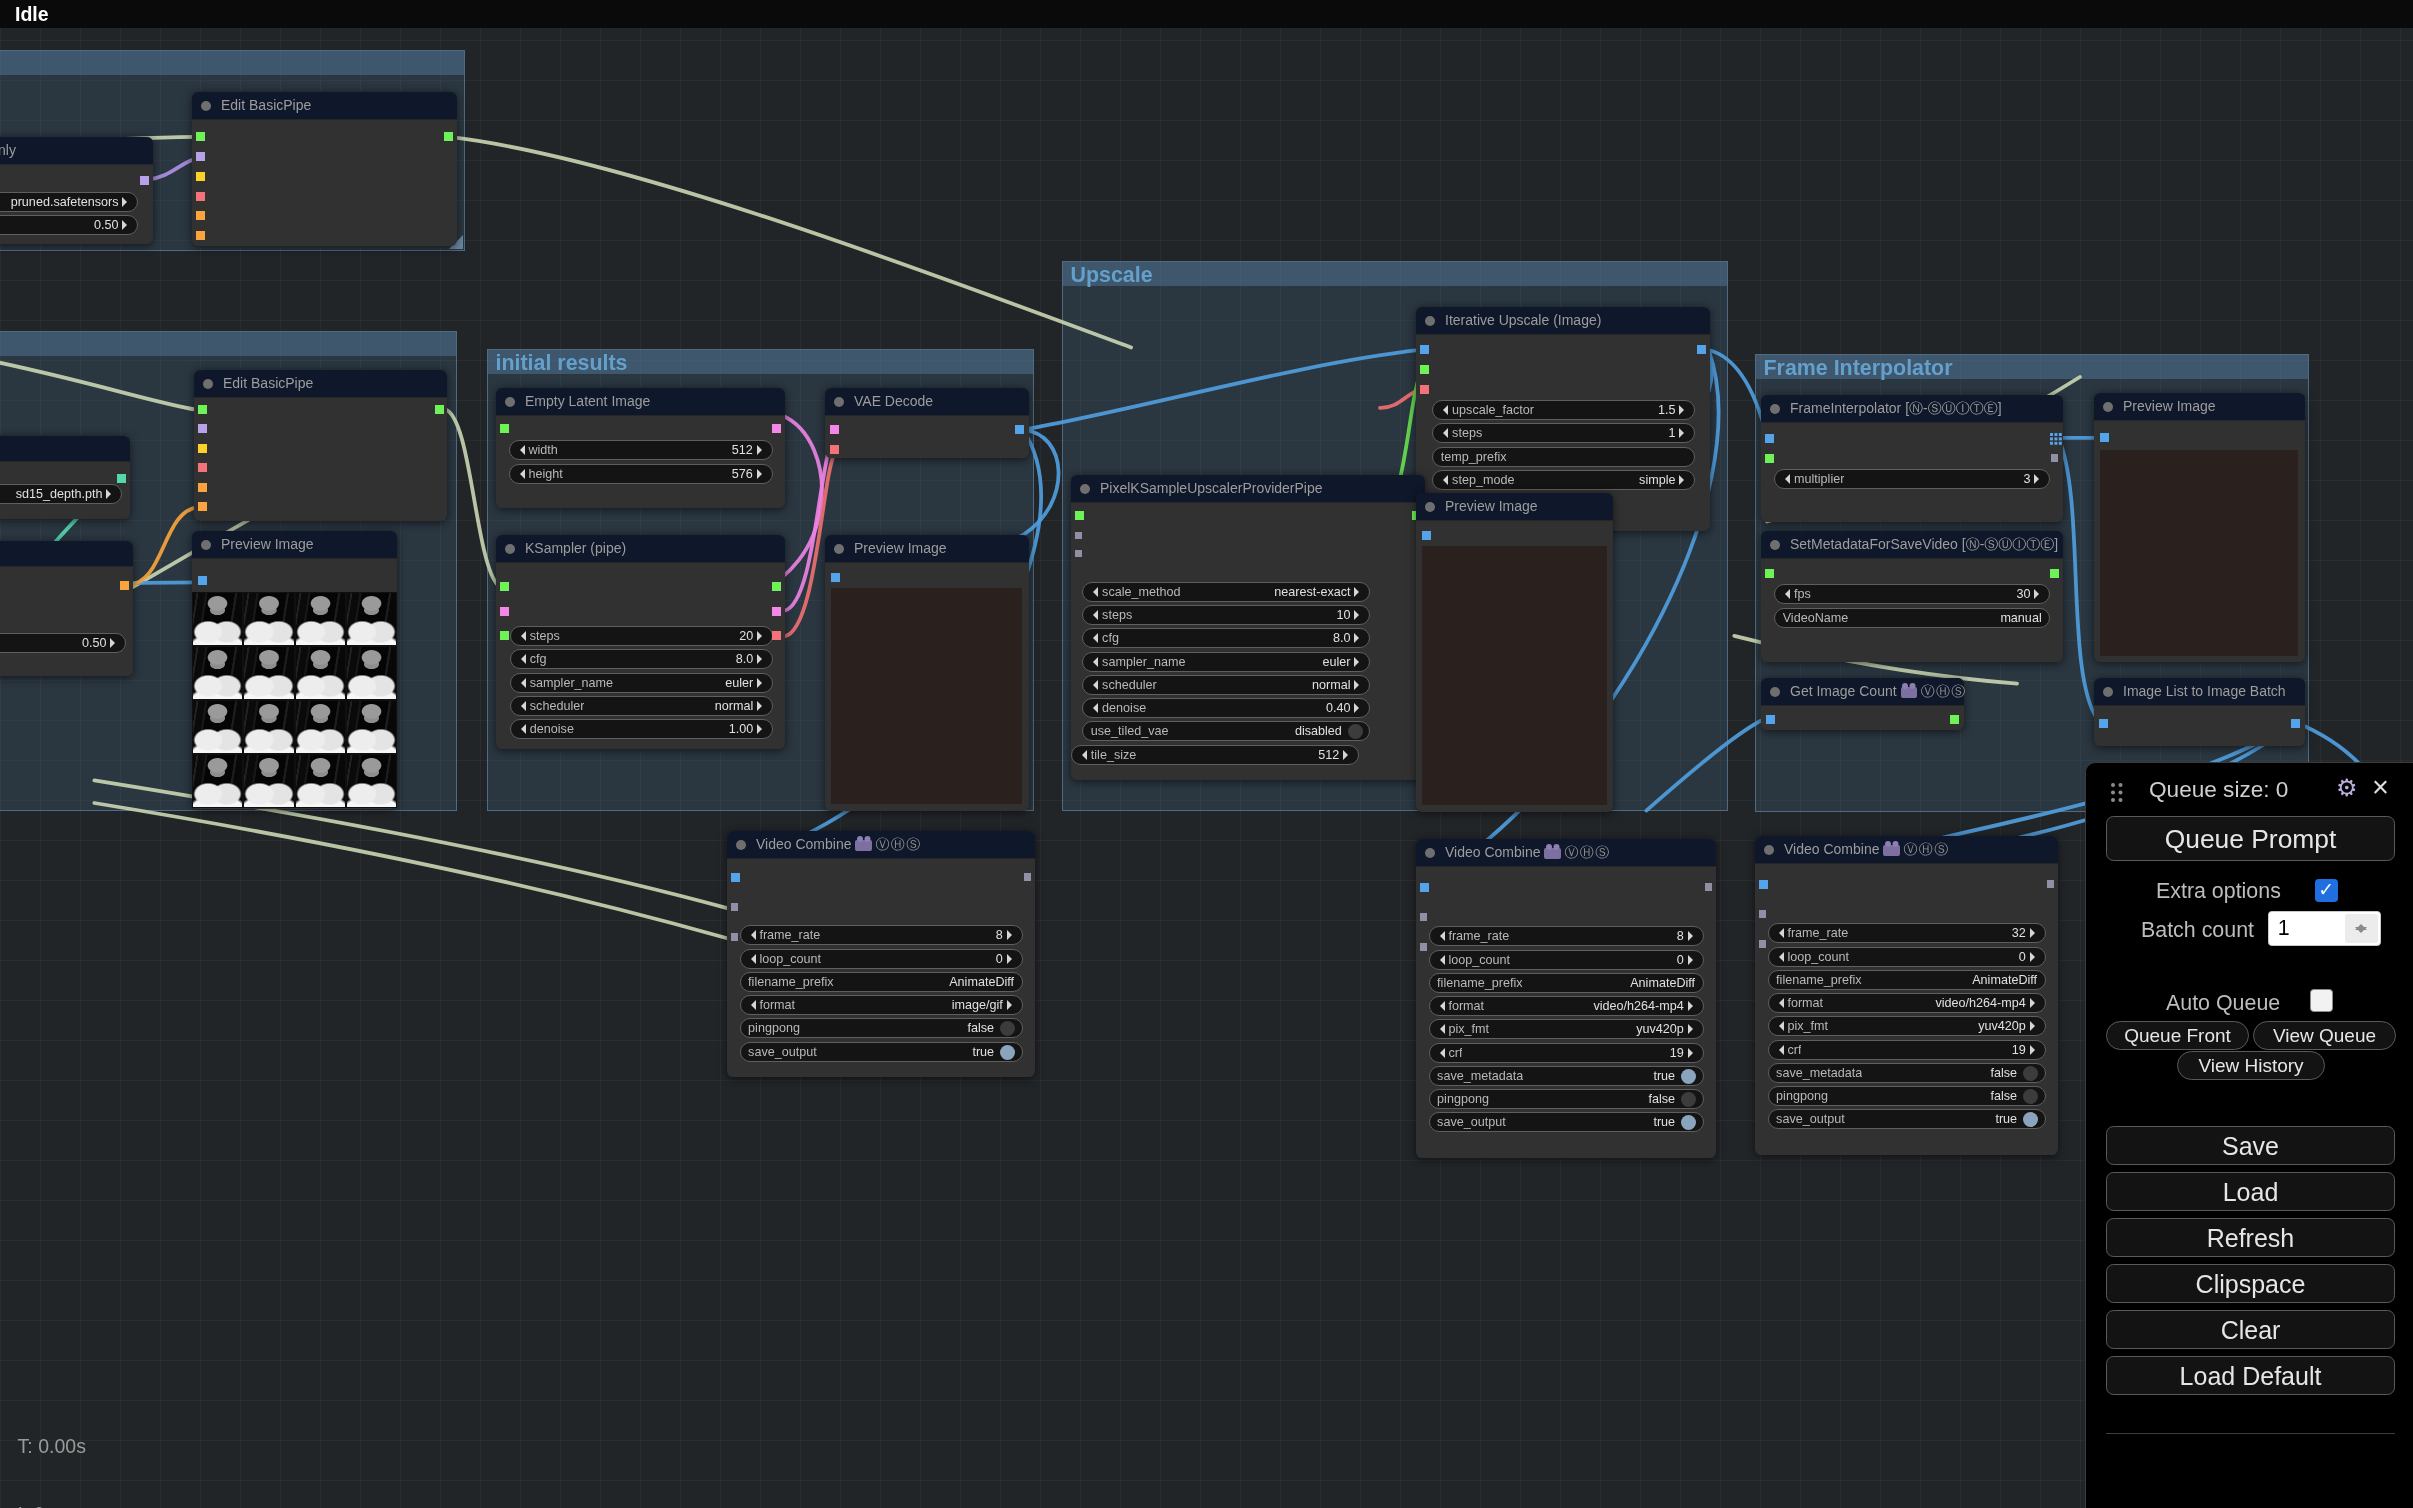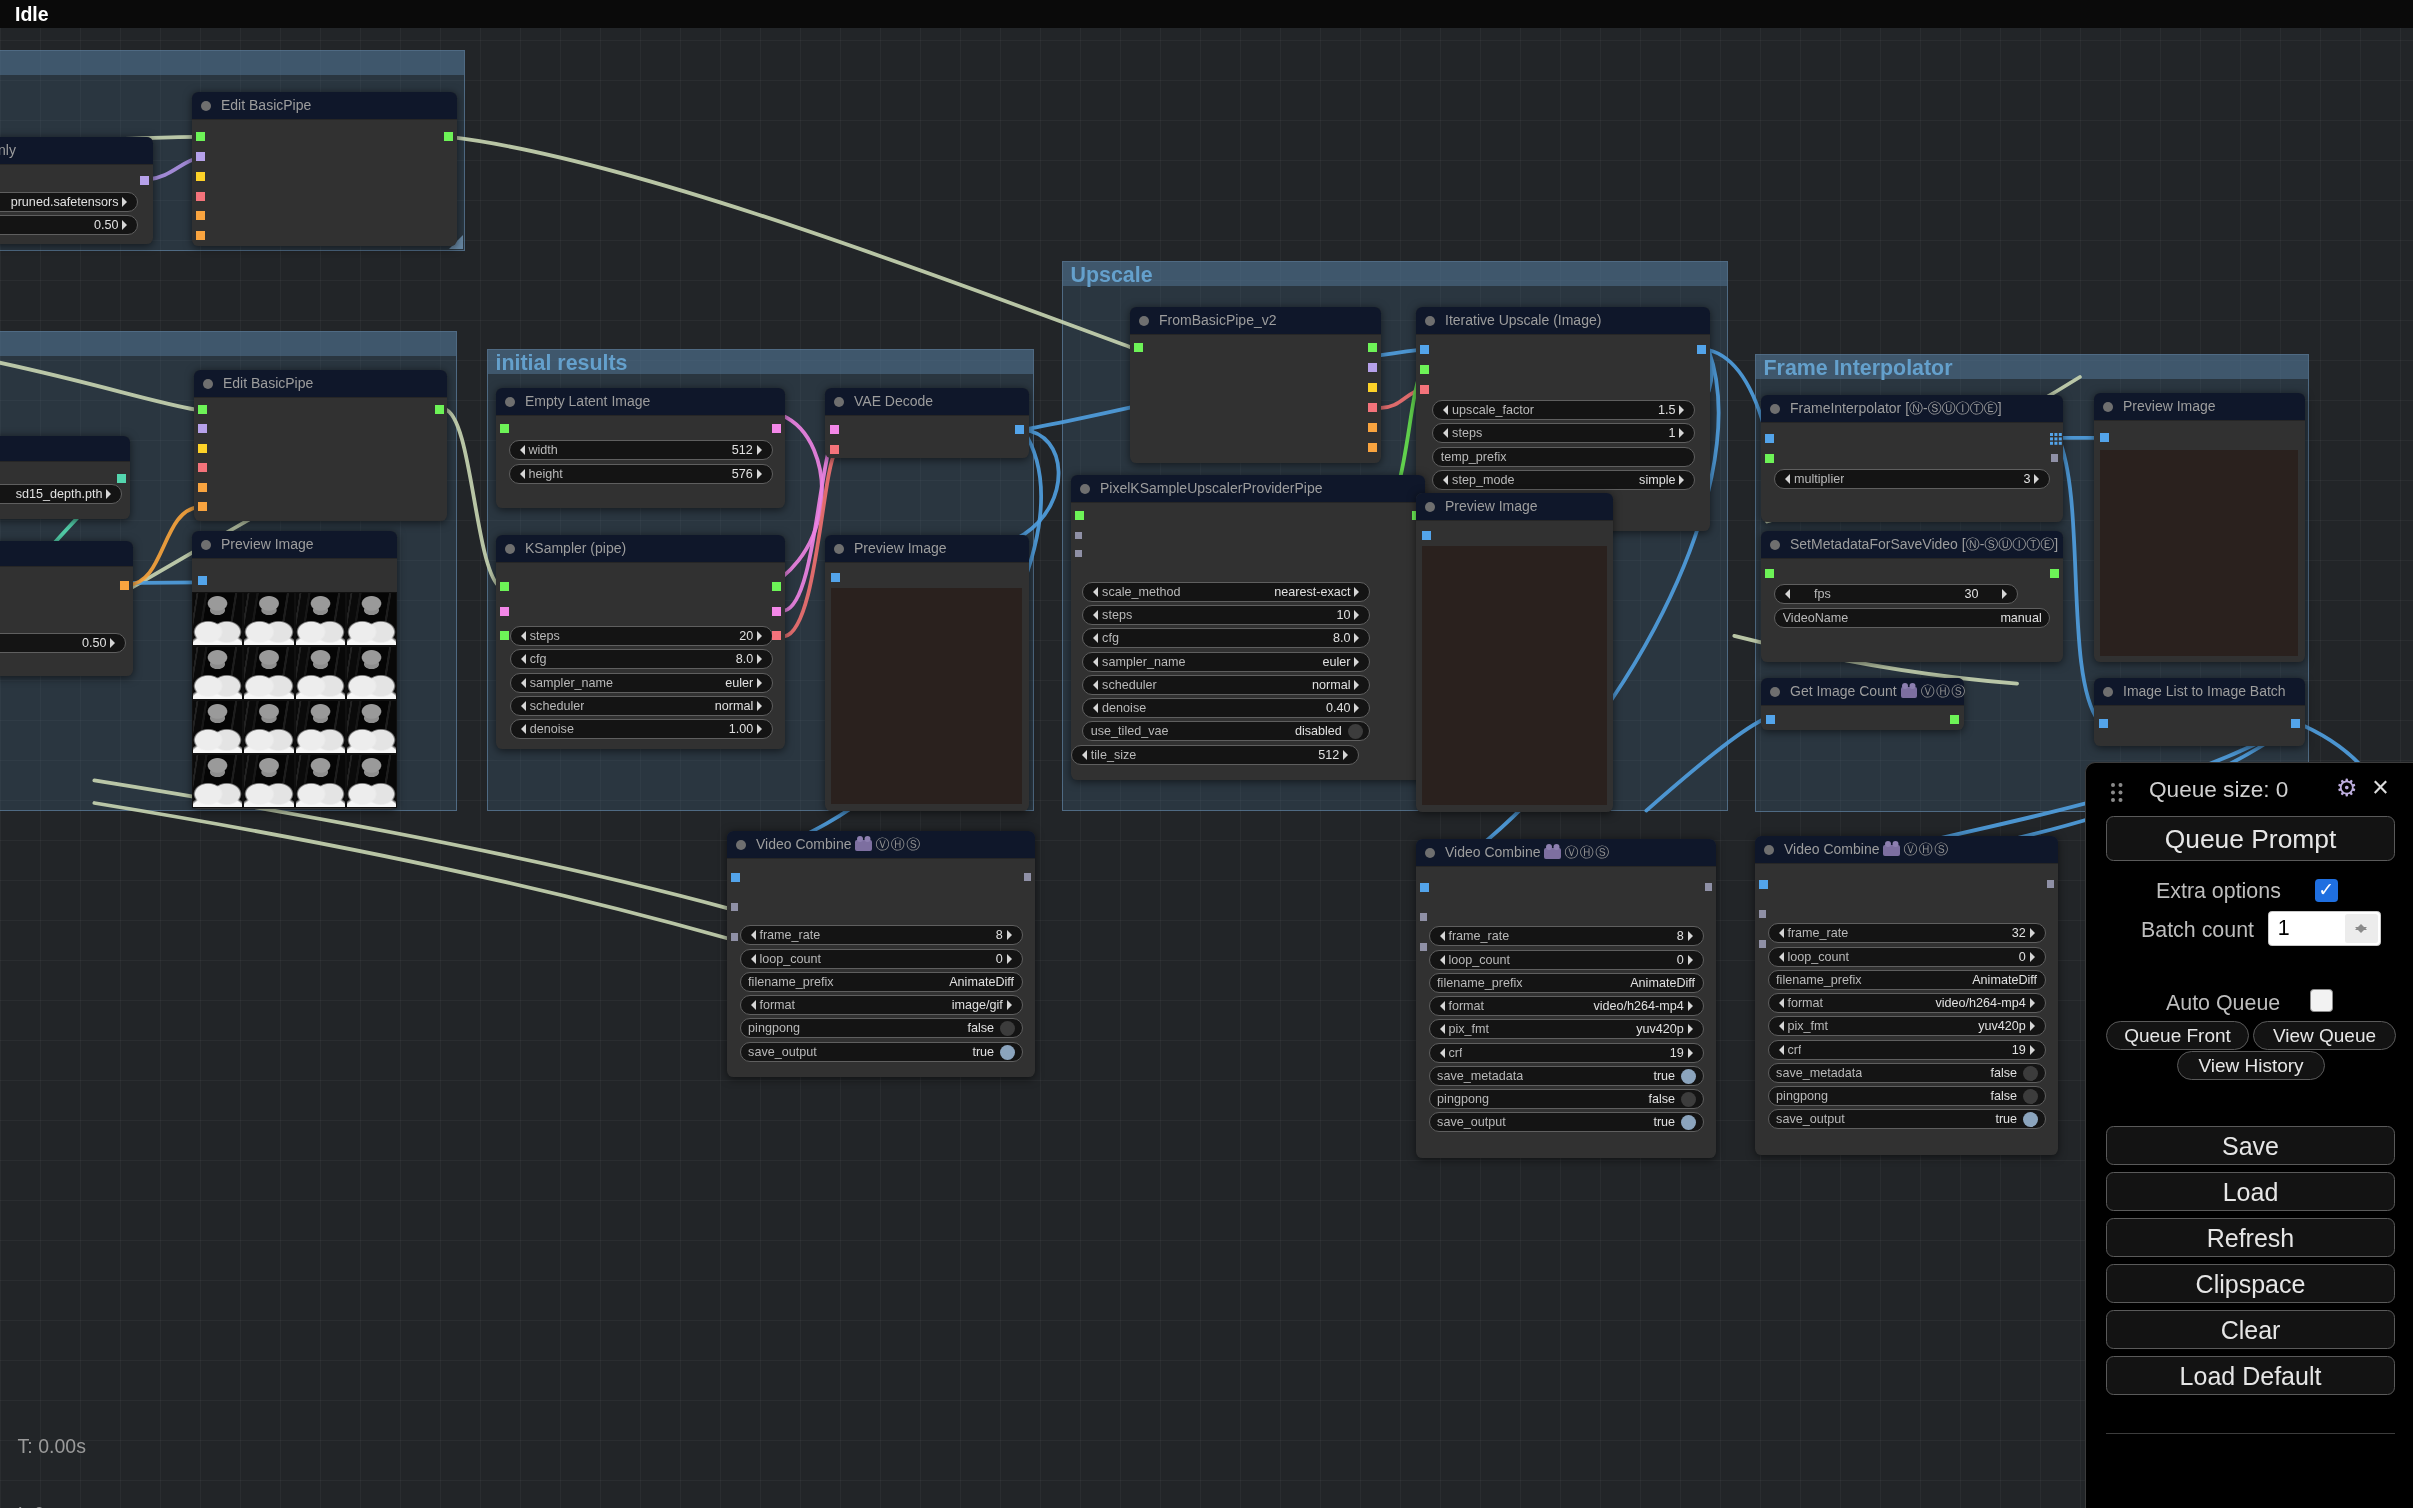--- a/index.html
+++ b/index.html
@@ -318,33 +318,20 @@
 
   <div class="node abs" style="left:825px;top:535px;width:204px;height:276px;">
     <div class="ntitle">
         <div class="ndot"></div>
       <div class="txt">Preview Image</div>
       </div>
     <div class="slot sl-blue" style="left:6.3px;top:38px;"></div>
     <div class="pimg" style="left:6.3px;top:53px;width:191px;height:216px;"></div>
   </div>
 
-  <div class="node abs" style="left:1130px;top:307px;width:251px;height:156px;">
-    <div class="ntitle">
-        <div class="ndot"></div>
-      <div class="txt">FromBasicPipe_v2</div>
-      </div>
-    <div class="slot sl-green" style="left:3.8px;top:36px;"></div>
-    <div class="slot sl-green" style="right:3.8px;top:36px;"></div>
-    <div class="slot sl-purple" style="right:3.8px;top:56px;"></div>
-    <div class="slot sl-yellow" style="right:3.8px;top:76px;"></div>
-    <div class="slot sl-red" style="right:3.8px;top:96px;"></div>
-    <div class="slot sl-orange" style="right:3.8px;top:116px;"></div>
-    <div class="slot sl-orange" style="right:3.8px;top:136px;"></div>
-  </div>
 
   <div class="node abs" style="left:1416px;top:307px;width:294px;height:224px;">
     <div class="ntitle">
         <div class="ndot"></div>
       <div class="txt">Iterative Upscale (Image)</div>
       </div>
     <div class="slot sl-blue" style="left:3.8px;top:38px;"></div>
     <div class="slot sl-green" style="left:3.8px;top:58px;"></div>
     <div class="slot sl-red" style="left:3.8px;top:78px;"></div>
     <div class="slot sl-blue" style="right:3.8px;top:38px;"></div>
@@ -456,21 +443,21 @@
       </div>
   </div>
 
   <div class="node abs" style="left:1761px;top:531px;width:302px;height:131px;">
     <div class="ntitle">
         <div class="ndot"></div>
       <div class="txt">SetMetadataForSaveVideo [Ⓝ-ⓈⓊⒾⓉⒺ]</div>
       </div>
     <div class="slot sl-green" style="left:3.8px;top:38px;"></div>
     <div class="slot sl-green" style="right:3.8px;top:38px;"></div>
-    <div class="widget" style="left:13.2px;top:53px;width:244px;gap:20px;">
+    <div class="widget" style="left:13.2px;top:53px;width:276px;">
       <span class="arw l"></span>
         <span class="wl">fps</span>
       <span class="wv">30</span>
         <span class="arw r"></span>
       </div>
     <div class="widget" style="left:13.2px;top:77px;width:276px;">
       <span class="wl">VideoName</span>
       <span class="wv">manual</span>
       </div>
   </div>

